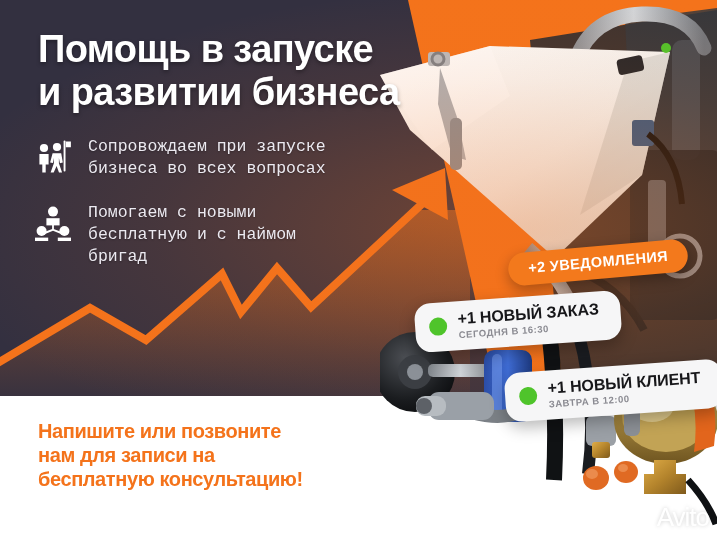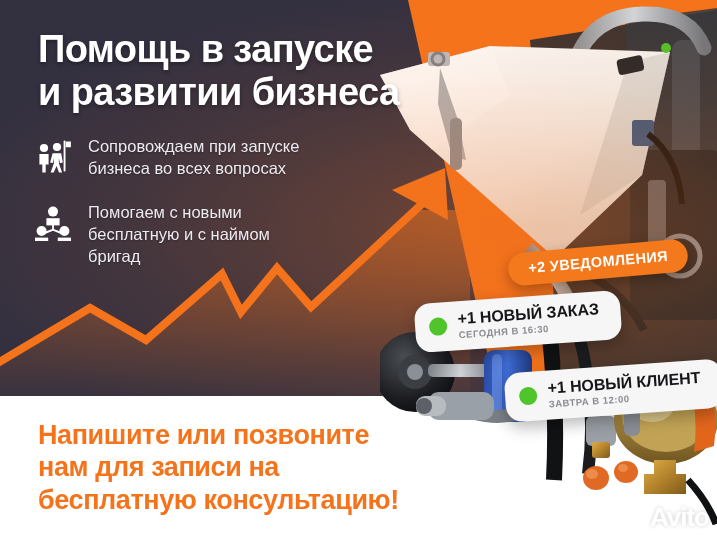--- a/index.html
+++ b/index.html
@@ -61,20 +61,21 @@
     letter-spacing: -0.6px;
     white-space: pre-line;
     text-shadow: 0 2px 4px rgba(0,0,0,.35);
   }
 
   
   .features {
     position: absolute;
     left: 34px; top: 136px;
     width: 340px;
+    font-family: Liberation Mono, monospace;
   }
   .feature {
     display: flex;
     align-items: flex-start;
     gap: 16px;
     margin-bottom: 22px;
   }
   .feature-icon {
     flex: 0 0 auto;
     width: 38px; height: 38px;
@@ -140,38 +141,38 @@
   #chip-notifications { left: 508px; top: 246px; transform: rotate(-5deg); }
   #chip-order        { left: 415px; top: 297px; transform: rotate(-4deg); }
   #chip-client       { left: 505px; top: 366px; transform: rotate(-4deg); }
 
   
   .cta {
     position: absolute;
     left: 38px; top: 419px;
     width: 420px;
     color: #F4731B;
-    font-size: 27px;
+    font-size: 20px;
     line-height: 1.2;
     font-weight: bold;
     letter-spacing: -0.4px;
     white-space: pre-line;
   }
 
   
   .watermark {
     position: absolute;
     right: 8px; bottom: 7px;
     display: flex; align-items: center; gap: 3px;
     opacity: .55;
   }
   .watermark .wm-text {
     color: #ffffff;
     font-size: 26px;
-    font-weight: bold;
+    font-weight: normal;
     letter-spacing: -1px;
     text-shadow: 0 0 4px rgba(0,0,0,.35);
   }
 </style>
 </head>
 <body>
 
 <div id="banner">
 
   <div class="dark-panel">

